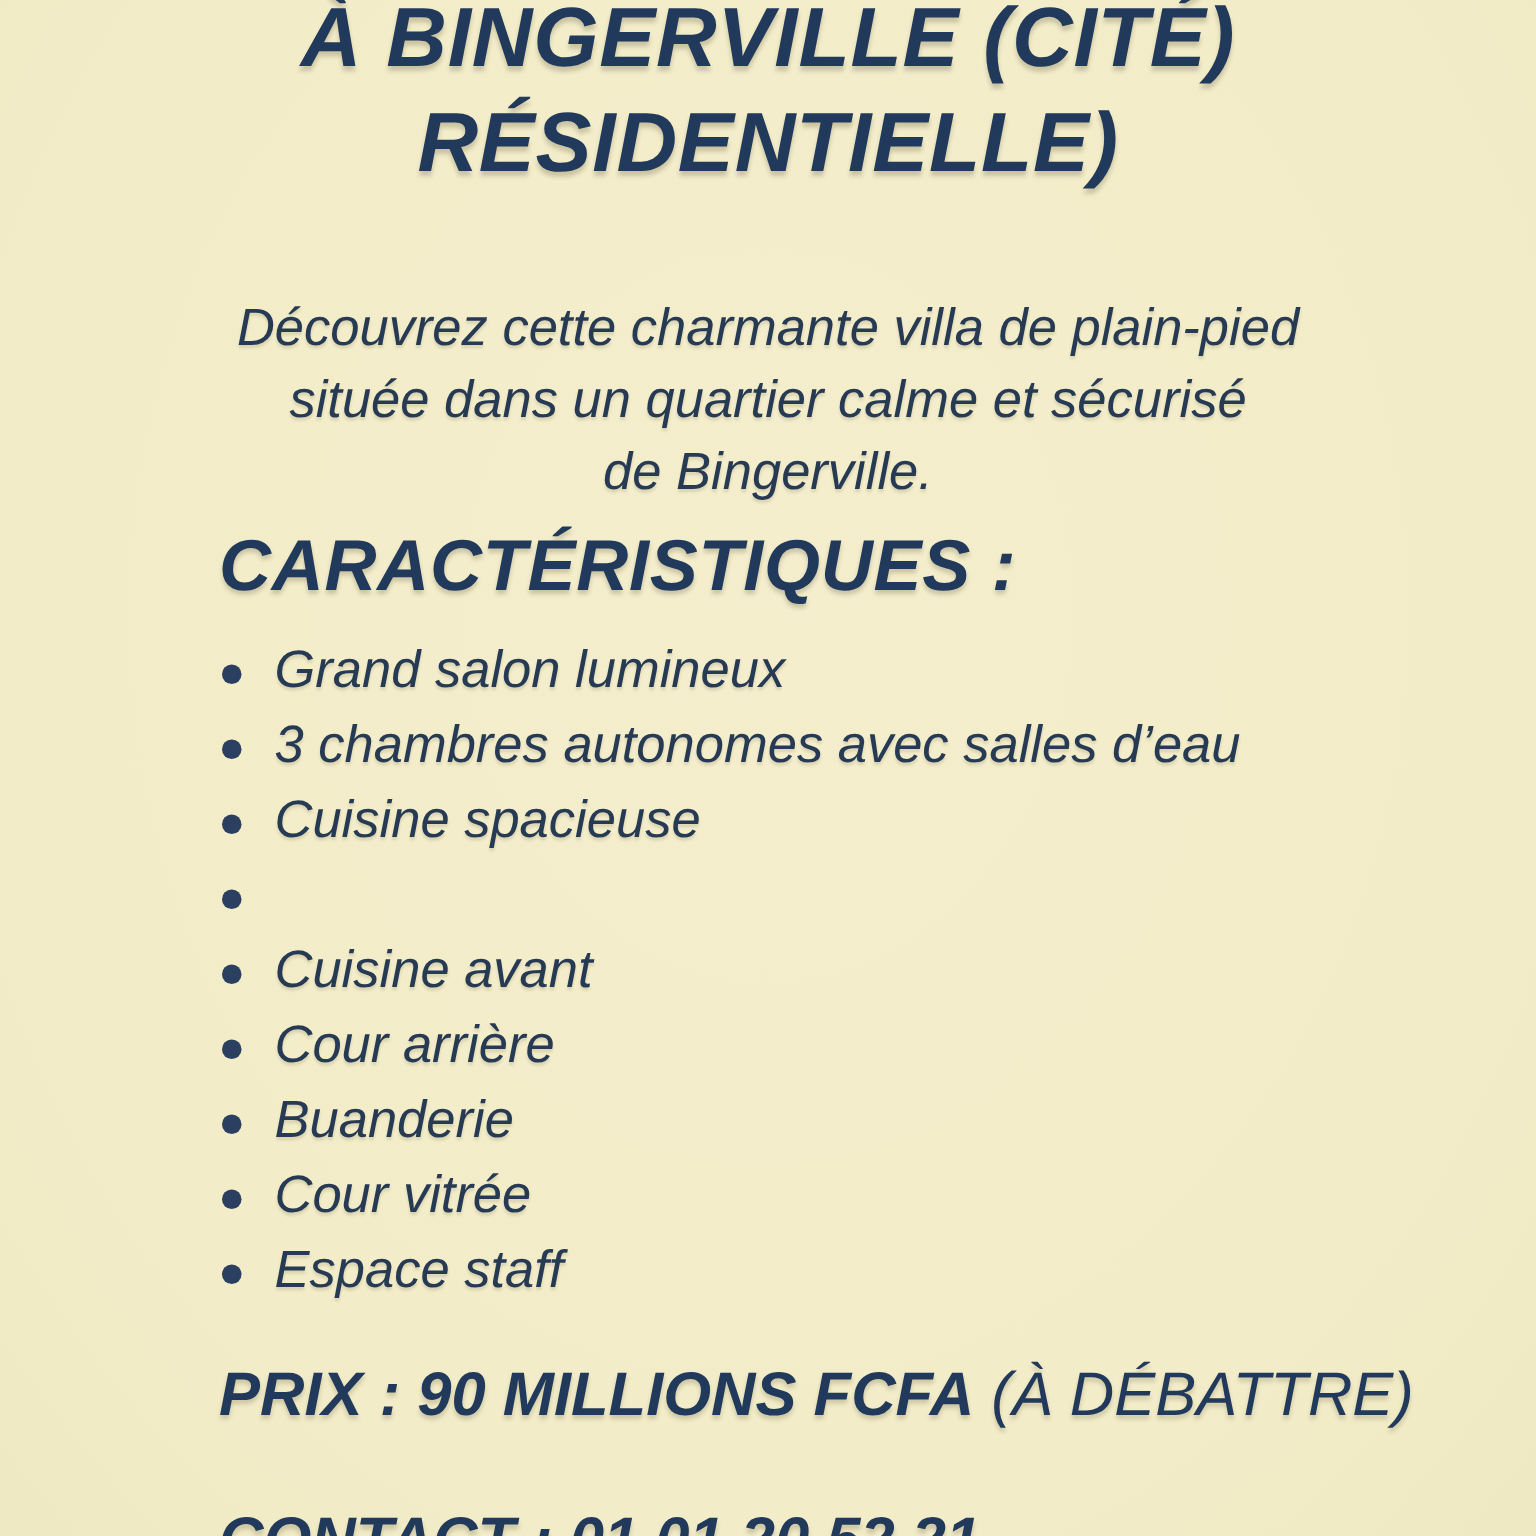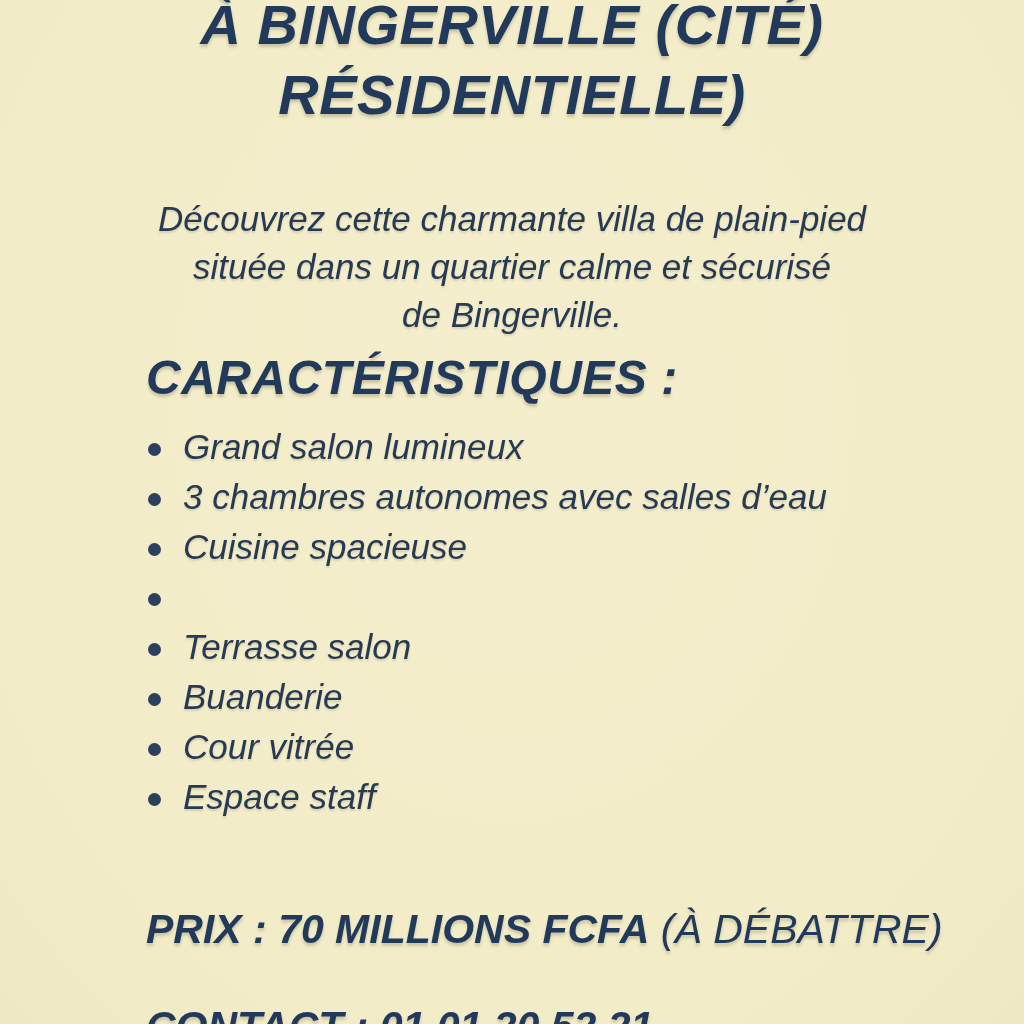--- a/index.html
+++ b/index.html
@@ -135,35 +135,39 @@
       </li>
       <li class="feature-item">
         <span class="bullet-dot"></span>
         <span>Cuisine spacieuse</span>
       </li>
       <li class="feature-item">
         <span class="bullet-dot"></span>
       </li>
       <li class="feature-item">
         <span class="bullet-dot"></span>
-        <span>Terrasse salon</span>
+        <span>Cuisine avant</span>
+      </li>
+      <li class="feature-item">
+        <span class="bullet-dot"></span>
+        <span>Cour arrière</span>
       </li>
       <li class="feature-item">
         <span class="bullet-dot"></span>
         <span>Buanderie</span>
       </li>
       <li class="feature-item">
         <span class="bullet-dot"></span>
         <span>Cour vitrée</span>
       </li>
       <li class="feature-item">
         <span class="bullet-dot"></span>
         <span>Espace staff</span>
       </li>
     </ul>
 
   <div class="price">
-    <span class="price-main">PRIX : 70 MILLIONS FCFA</span><span> </span><span class="price-note">(À DÉBATTRE)</span>
+    <span class="price-main">PRIX : 90 MILLIONS FCFA</span><span> </span><span class="price-note">(À DÉBATTRE)</span>
   </div>
 
   <div class="contact">CONTACT : 01 01 20 52 21</div>
 
 </div>
 
 </body></html>

